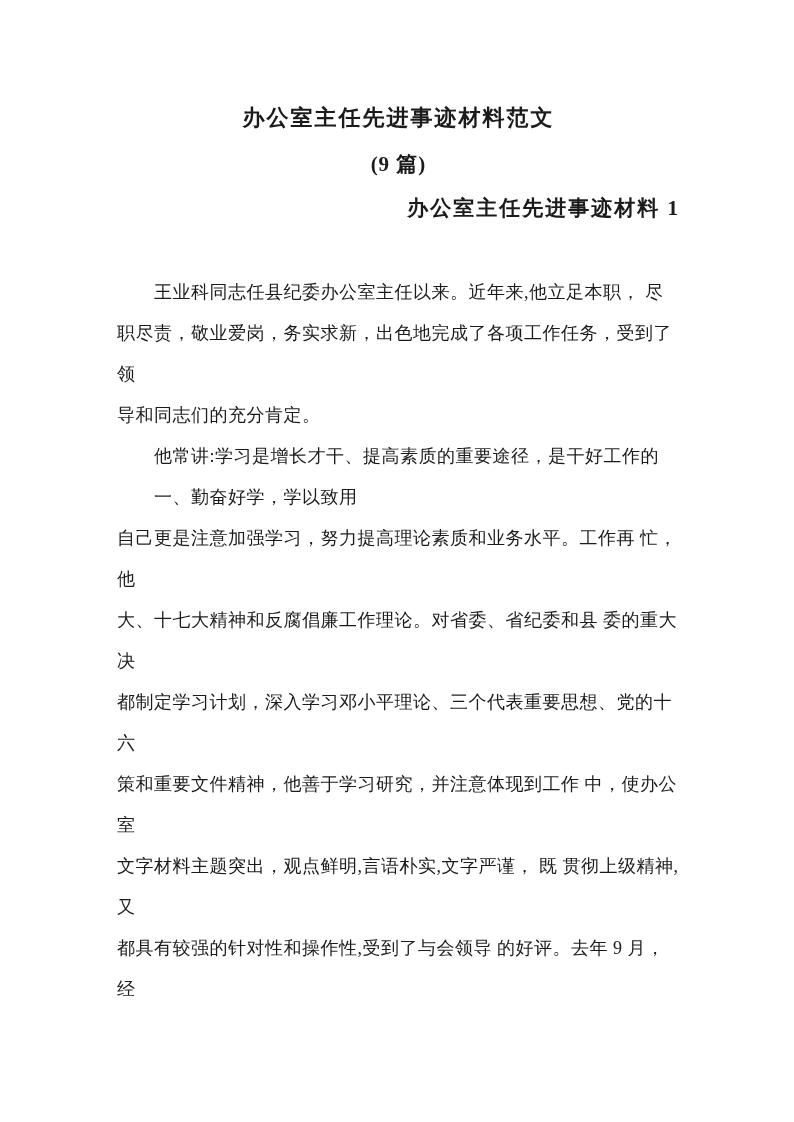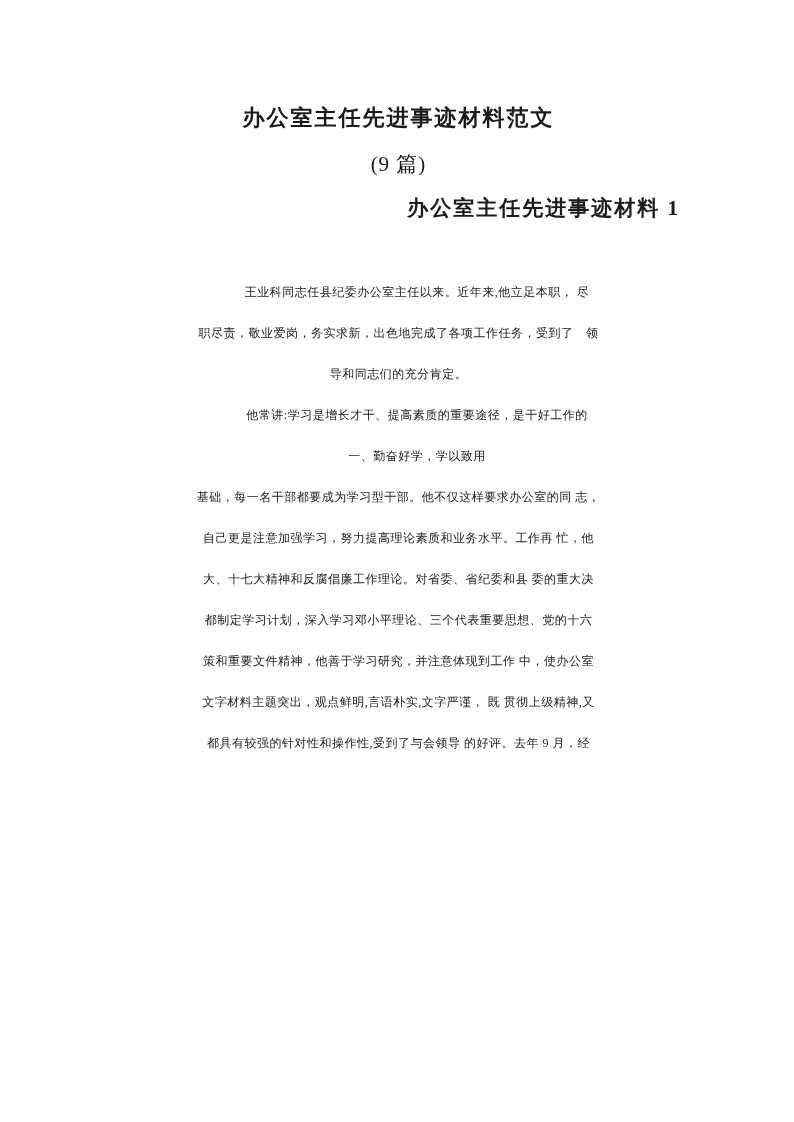--- a/index.html
+++ b/index.html
@@ -22,44 +22,44 @@
     text-align: center;
     font-size: 22px;
     font-weight: bold;
     line-height: 30px;
     letter-spacing: 2px;
     white-space: pre-wrap;
   }
   .doc-subtitle {
     text-align: center;
     font-size: 21px;
-    font-weight: normal;
+    font-weight: bold;
     line-height: 28px;
     margin-top: 17px;
     letter-spacing: 1px;
     white-space: pre-wrap;
   }
   .section-heading {
     text-align: right;
     font-size: 21px;
     font-weight: bold;
     line-height: 28px;
     margin-top: 16px;
     letter-spacing: 2px;
     white-space: pre-wrap;
   }
   .body-block {
     margin-top: 50px;
   }
   .body-line {
-    font-size: 12px;
+    font-size: 18px;
     line-height: 41px;
     letter-spacing: 0.5px;
     white-space: pre-wrap;
-    text-align: center;
+    text-align: left;
   }
   .body-line.indent {
     padding-left: 37px;
   }
 </style>
 </head>
 <body>
 
 <div class="page">
   <div class="doc-title">办公室主任先进事迹材料范文</div>
@@ -67,21 +67,20 @@
   <div class="doc-subtitle">(9 篇)</div>
 
   <div class="section-heading">办公室主任先进事迹材料 1</div>
 
   <div class="body-block">
       <div class="body-line indent">王业科同志任县纪委办公室主任以来。近年来,他立足本职， 尽</div>
       <div class="body-line">职尽责，敬业爱岗，务实求新，出色地完成了各项工作任务，受到了　领</div>
       <div class="body-line">导和同志们的充分肯定。</div>
       <div class="body-line indent">他常讲:学习是增长才干、提高素质的重要途径，是干好工作的</div>
       <div class="body-line indent">一、勤奋好学，学以致用</div>
-      <div class="body-line">基础，每一名干部都要成为学习型干部。他不仅这样要求办公室的同 志，</div>
       <div class="body-line">自己更是注意加强学习，努力提高理论素质和业务水平。工作再 忙，他</div>
       <div class="body-line">大、十七大精神和反腐倡廉工作理论。对省委、省纪委和县 委的重大决</div>
       <div class="body-line">都制定学习计划，深入学习邓小平理论、三个代表重要思想、党的十六</div>
       <div class="body-line">策和重要文件精神，他善于学习研究，并注意体现到工作 中，使办公室</div>
       <div class="body-line">文字材料主题突出，观点鲜明,言语朴实,文字严谨， 既 贯彻上级精神,又</div>
       <div class="body-line">都具有较强的针对性和操作性,受到了与会领导 的好评。去年 9 月，经</div>
     </div>
 </div>
 
 </body></html>

